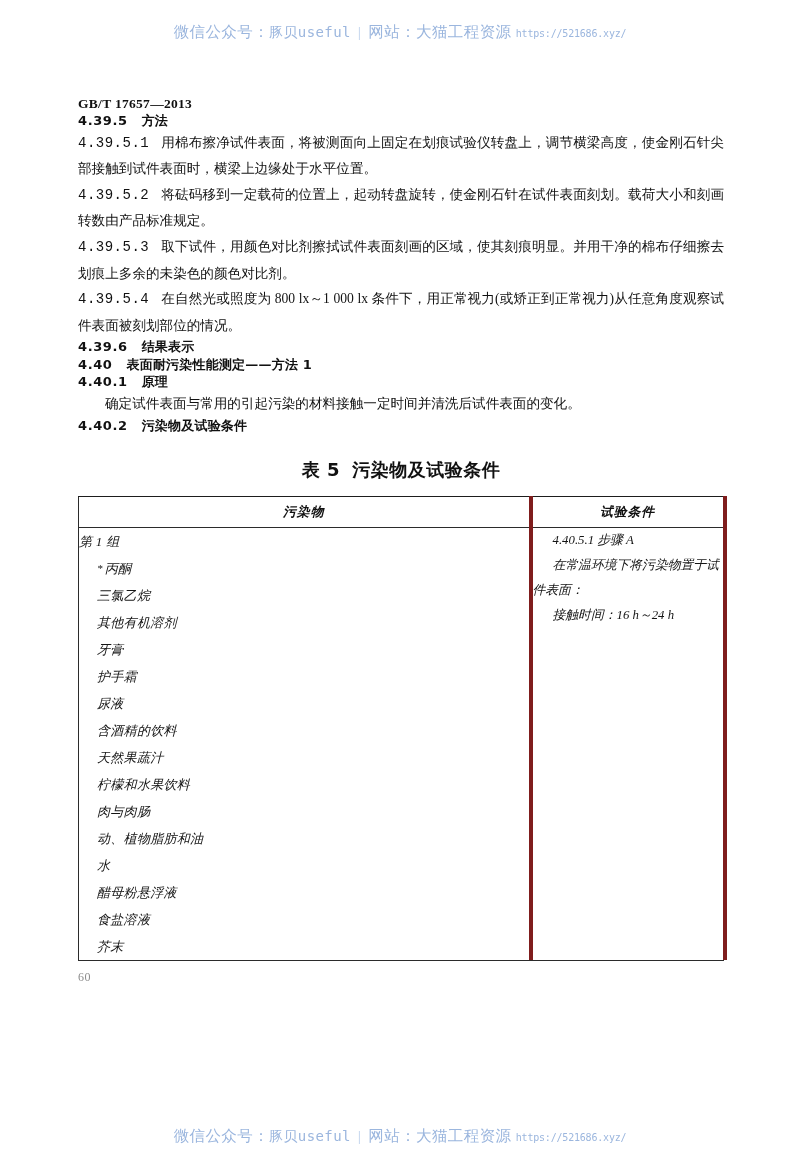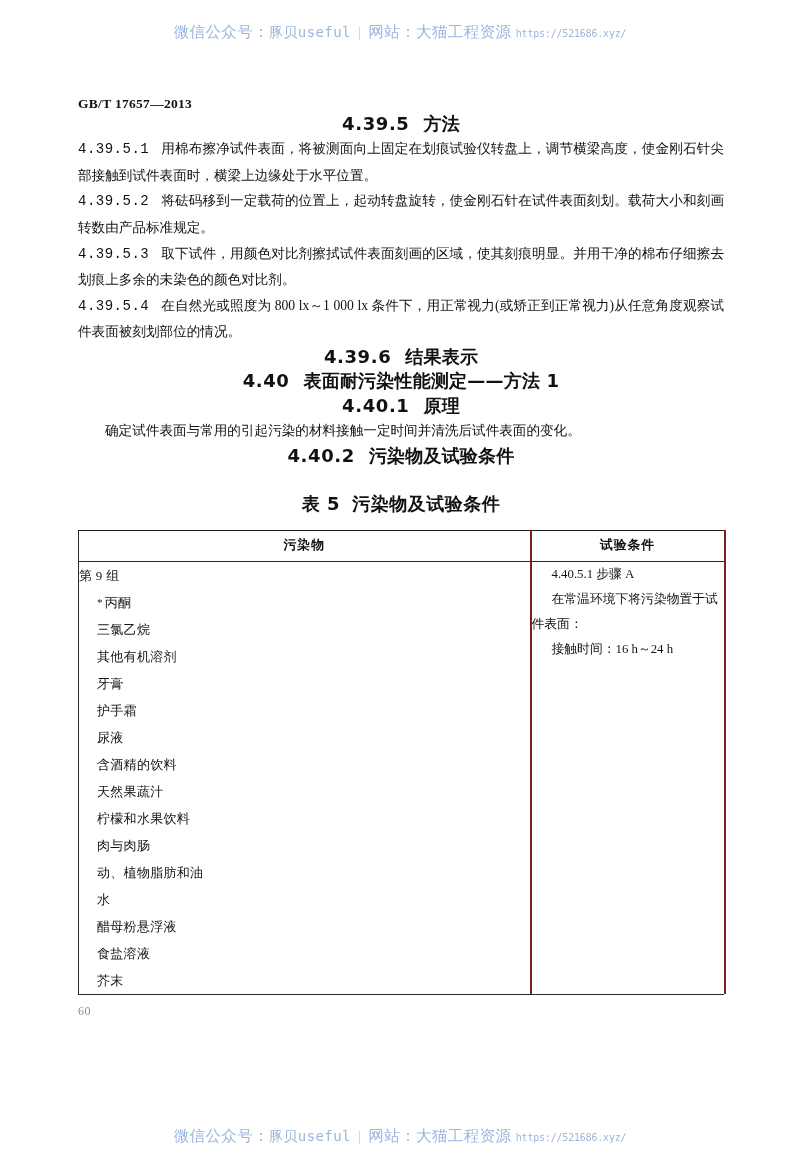--- a/index.html
+++ b/index.html
@@ -72,23 +72,22 @@
   
   h2.clause, h3.clause {
     font-family: "DejaVu Sans", "Liberation Sans", sans-serif;
     font-weight: bold;
     color: #111;
     margin: 0;
     padding: 0;
     letter-spacing: 0.2px;
   }
   .clause {
-    font-size: 18px;
+    font-size: 13px;
     line-height: 1.35;
-    text-align: center;
   }
   .clause .num {
     letter-spacing: 0.6px;
     margin-right: 14px;
   }
   .h-439-5  { margin-top: 40px; }
   .h-439-6  { margin-top: 21px; }
   .h-440    { margin-top: 23px; }
   .h-440-1  { margin-top: 21px; }
   .h-440-2  { margin-top: 22px; }
@@ -132,23 +131,24 @@
   .table-caption .tnum { margin-right: 12px; }
 
   table.data {
     margin-top: 14px;
     width: 646px;
     border-collapse: collapse;
     table-layout: fixed;
   }
   table.data th, table.data td {
     border-left: 1px solid #2b2b2b;
-    border-right: 2px solid #7f1d1d;
+    border-right: 4px solid #7f1d1d;
     padding: 0;
     vertical-align: top;
+    font-style: italic;
   }
   table.data thead th {
     border-top: 1.6px solid #1d1d1d;
     border-bottom: 1px solid #2b2b2b;
     height: 30px;
     text-align: center;
     vertical-align: middle;
     font-family: "DejaVu Sans", "Liberation Sans", sans-serif;
     font-weight: bold;
     font-size: 12.8px;
@@ -270,21 +270,21 @@
       </colgroup>
       <thead>
         <tr>
           <th>污染物</th>
           <th>试验条件</th>
         </tr>
       </thead>
       <tbody>
         <tr>
           <td class="cell-pollutants">
-            <div class="group-label">第 9 组</div>
+            <div class="group-label">第 1 组</div>
             <ul>
               <li><span class="star">*</span><span>丙酮</span></li>
               <li><span>三氯乙烷</span></li>
               <li><span>其他有机溶剂</span></li>
               <li><span>牙膏</span></li>
               <li><span>护手霜</span></li>
               <li><span>尿液</span></li>
               <li><span>含酒精的饮料</span></li>
               <li><span>天然果蔬汁</span></li>
               <li><span>柠檬和水果饮料</span></li>

